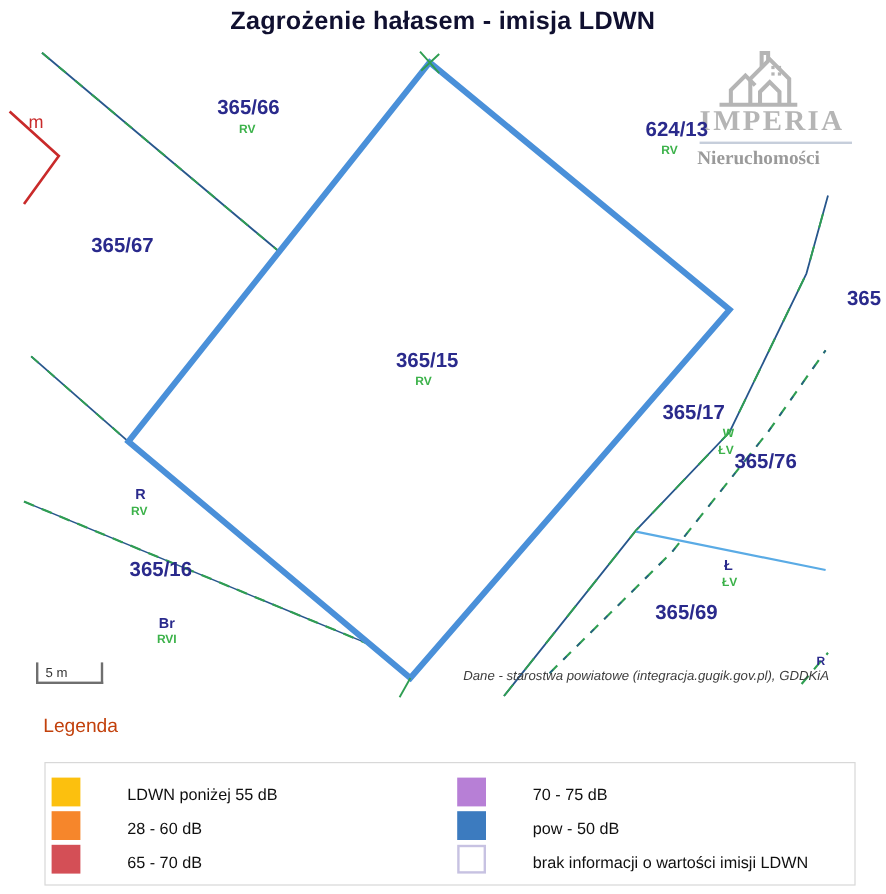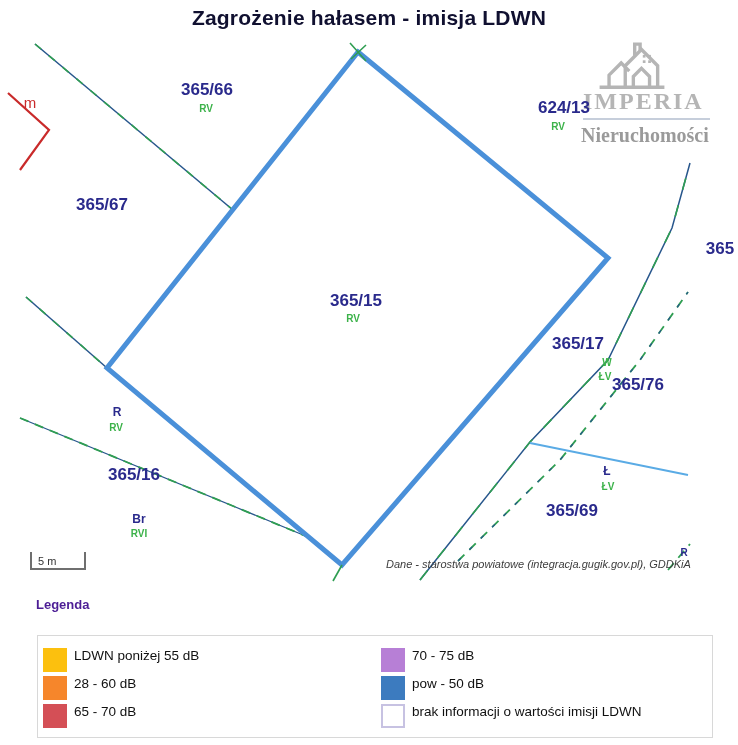--- a/index.html
+++ b/index.html
@@ -12,21 +12,21 @@
     font-size:21px;font-weight:bold;color:var(--title-ink);letter-spacing:.2px;
   }
   
   .logo{position:absolute;left:580px;top:36px;width:156px;z-index:0;font-weight:bold;}
   .logo-icon{display:block;margin-left:18px;}
   .logo-icon path{stroke:var(--logo-gray);stroke-width:5;fill:none;}
   .logo-icon rect{fill:var(--logo-gray);}
   .logo-brand{font-family:"Liberation Serif", serif;font-size:24px;color:var(--logo-gray);
     letter-spacing:2px;margin:-2px 0 0 3px;}
   .logo-rule{height:2px;background:var(--logo-line);width:127px;margin:3px 0 4px 3px;}
-  .logo-sub{font-family:"Liberation Serif", serif;font-size:20px;color:var(--logo-sub);margin-left:1px;}
+  .logo-sub{font-family:"Liberation Serif", serif;font-size:16px;color:var(--logo-sub);margin-left:1px;}
   
   .map{position:absolute;left:0;top:0;width:738px;height:585px;}
   .map svg{position:absolute;left:0;top:0;z-index:1;}
   .ln-blue{stroke:var(--boundary-blue);stroke-width:5;fill:none;stroke-linejoin:miter;}
   .ln-navy{stroke:var(--boundary-navy);stroke-width:1.5;fill:none;}
   .ln-navy-thin{stroke:var(--boundary-navy);stroke-width:1.2;fill:none;}
   .ln-green-dash{stroke:var(--dash-green);stroke-width:1.6;fill:none;stroke-dasharray:8 10;}
   .ln-green-dash2{stroke:var(--dash-green);stroke-width:1.8;fill:none;stroke-dasharray:9 7;}
   .ln-green-long{stroke:var(--dash-green);stroke-width:1.6;fill:none;stroke-dasharray:12 16;}
   .ln-green{stroke:var(--dash-green);stroke-width:1.6;fill:none;}
@@ -40,27 +40,27 @@
   .code-sm{font-size:10px;font-weight:bold;color:var(--parcel-navy);}
   .road-red-label{font-size:15px;color:var(--road-red);}
   .scale-bar{
     position:absolute;left:30px;top:552px;width:52px;height:16px;z-index:2;
     border-left:2px solid var(--scale-gray);border-right:2px solid var(--scale-gray);
     border-bottom:2px solid var(--scale-gray);
   }
   .scale-bar span{position:absolute;left:6px;bottom:1px;font-size:11px;color:#333333;}
   .attribution{position:absolute;left:386px;top:558px;font-size:11px;color:var(--attr-gray);z-index:2;font-style:italic;}
   
-  .legend-heading{position:absolute;left:36px;top:597px;font-size:13px;font-weight:bold;color:#4c1d95;}
+  .legend-heading{position:absolute;left:36px;top:597px;font-size:16px;font-weight:normal;color:#c2410c;}
   .legend-box{position:absolute;left:37px;top:635px;width:674px;height:101px;
     border:1px solid var(--legend-border);}
   .legend-col{position:absolute;top:12px;}
   .legend-col.c1{left:5px;}
   .legend-col.c2{left:343px;}
-  .legend-row{display:flex;align-items:flex-start;height:24px;margin-bottom:4px;}
+  .legend-row{display:flex;align-items:flex-end;height:24px;margin-bottom:4px;gap:32px;}
   .swatch{width:24px;height:24px;flex:0 0 24px;}
   .sw0{background:var(--lg-yellow);}
   .sw1{background:var(--lg-orange);}
   .sw2{background:var(--lg-red);}
   .sw3{background:var(--lg-purple);}
   .sw4{background:var(--lg-blue);}
   .sw5{background:#ffffff;border:2px solid var(--lg-white-border);width:20px;height:20px;flex-basis:20px;}
   .legend-row .lbl{font-size:13.5px;color:#101010;margin-left:7px;padding-bottom:2px;}
 </style>
 </head>

